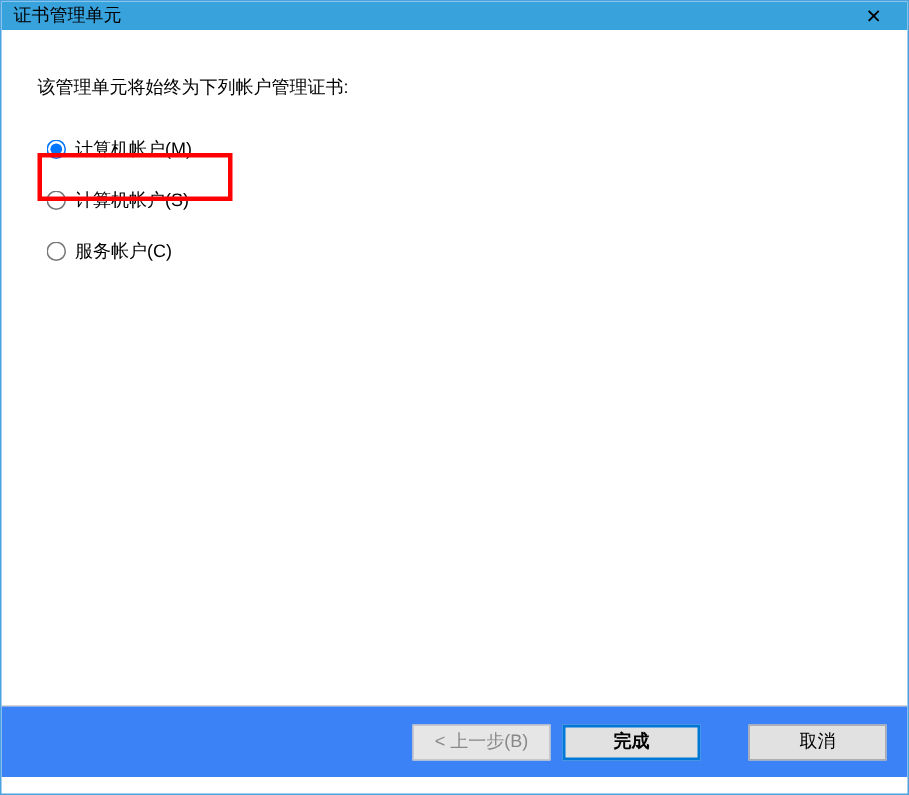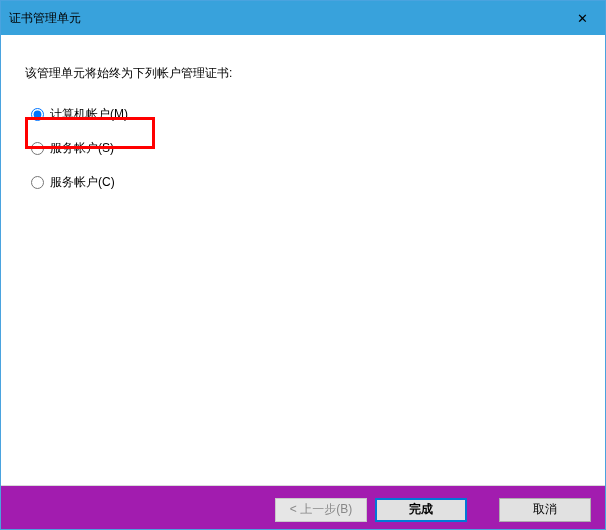--- a/index.html
+++ b/index.html
@@ -9,21 +9,21 @@
     font-size: 12px;
     background: #ffffff;
     width: 606px;
     height: 530px;
     overflow: hidden;
     border: 1px solid #4aa3df;
   }
   .titlebar {
     background: #38a2dc;
     color: #000;
-    height: 34px;
+    height: 19px;
     display: flex;
     align-items: center;
     justify-content: space-between;
     padding-left: 8px;
   }
   .titlebar .title { font-size: 12px; }
   .titlebar .close {
     width: 45px;
     height: 30px;
     display: flex;
@@ -51,21 +51,21 @@
   }
   .option-row label { cursor: default; }
   .highlight-box {
     position: absolute;
     border: 3px solid #ff0000;
     pointer-events: none;
   }
   .footer {
     height: 48px;
     border-top: 1px solid #d9d9d9;
-    background: #a21caf;
+    background: #3b82f6;
     display: flex;
     align-items: center;
     justify-content: flex-end;
     padding-right: 14px;
     gap: 8px;
   }
   .btn {
     min-width: 92px;
     height: 24px;
     border: 1px solid #adadad;
@@ -100,21 +100,21 @@
 <div class="content">
   <div class="prompt">该管理单元将始终为下列帐户管理证书:</div>
 
   <div class="options">
     <div class="option-row">
       <input type="radio" name="acct" id="opt-user" checked="" style="">
       <label for="opt-user">计算机帐户(M)</label>
     </div>
     <div class="option-row">
       <input type="radio" name="acct" id="opt-service" style="">
-      <label for="opt-service">服务帐户(S)</label>
+      <label for="opt-service">计算机帐户(S)</label>
     </div>
     <div class="option-row">
       <input type="radio" name="acct" id="opt-computer" style="">
       <label for="opt-computer">服务帐户(C)</label>
     </div>
   </div>
 
   <div class="highlight-box" style="left: 24px; top: 82px; width: 130px; height: 32px;"></div>
 </div>
 

